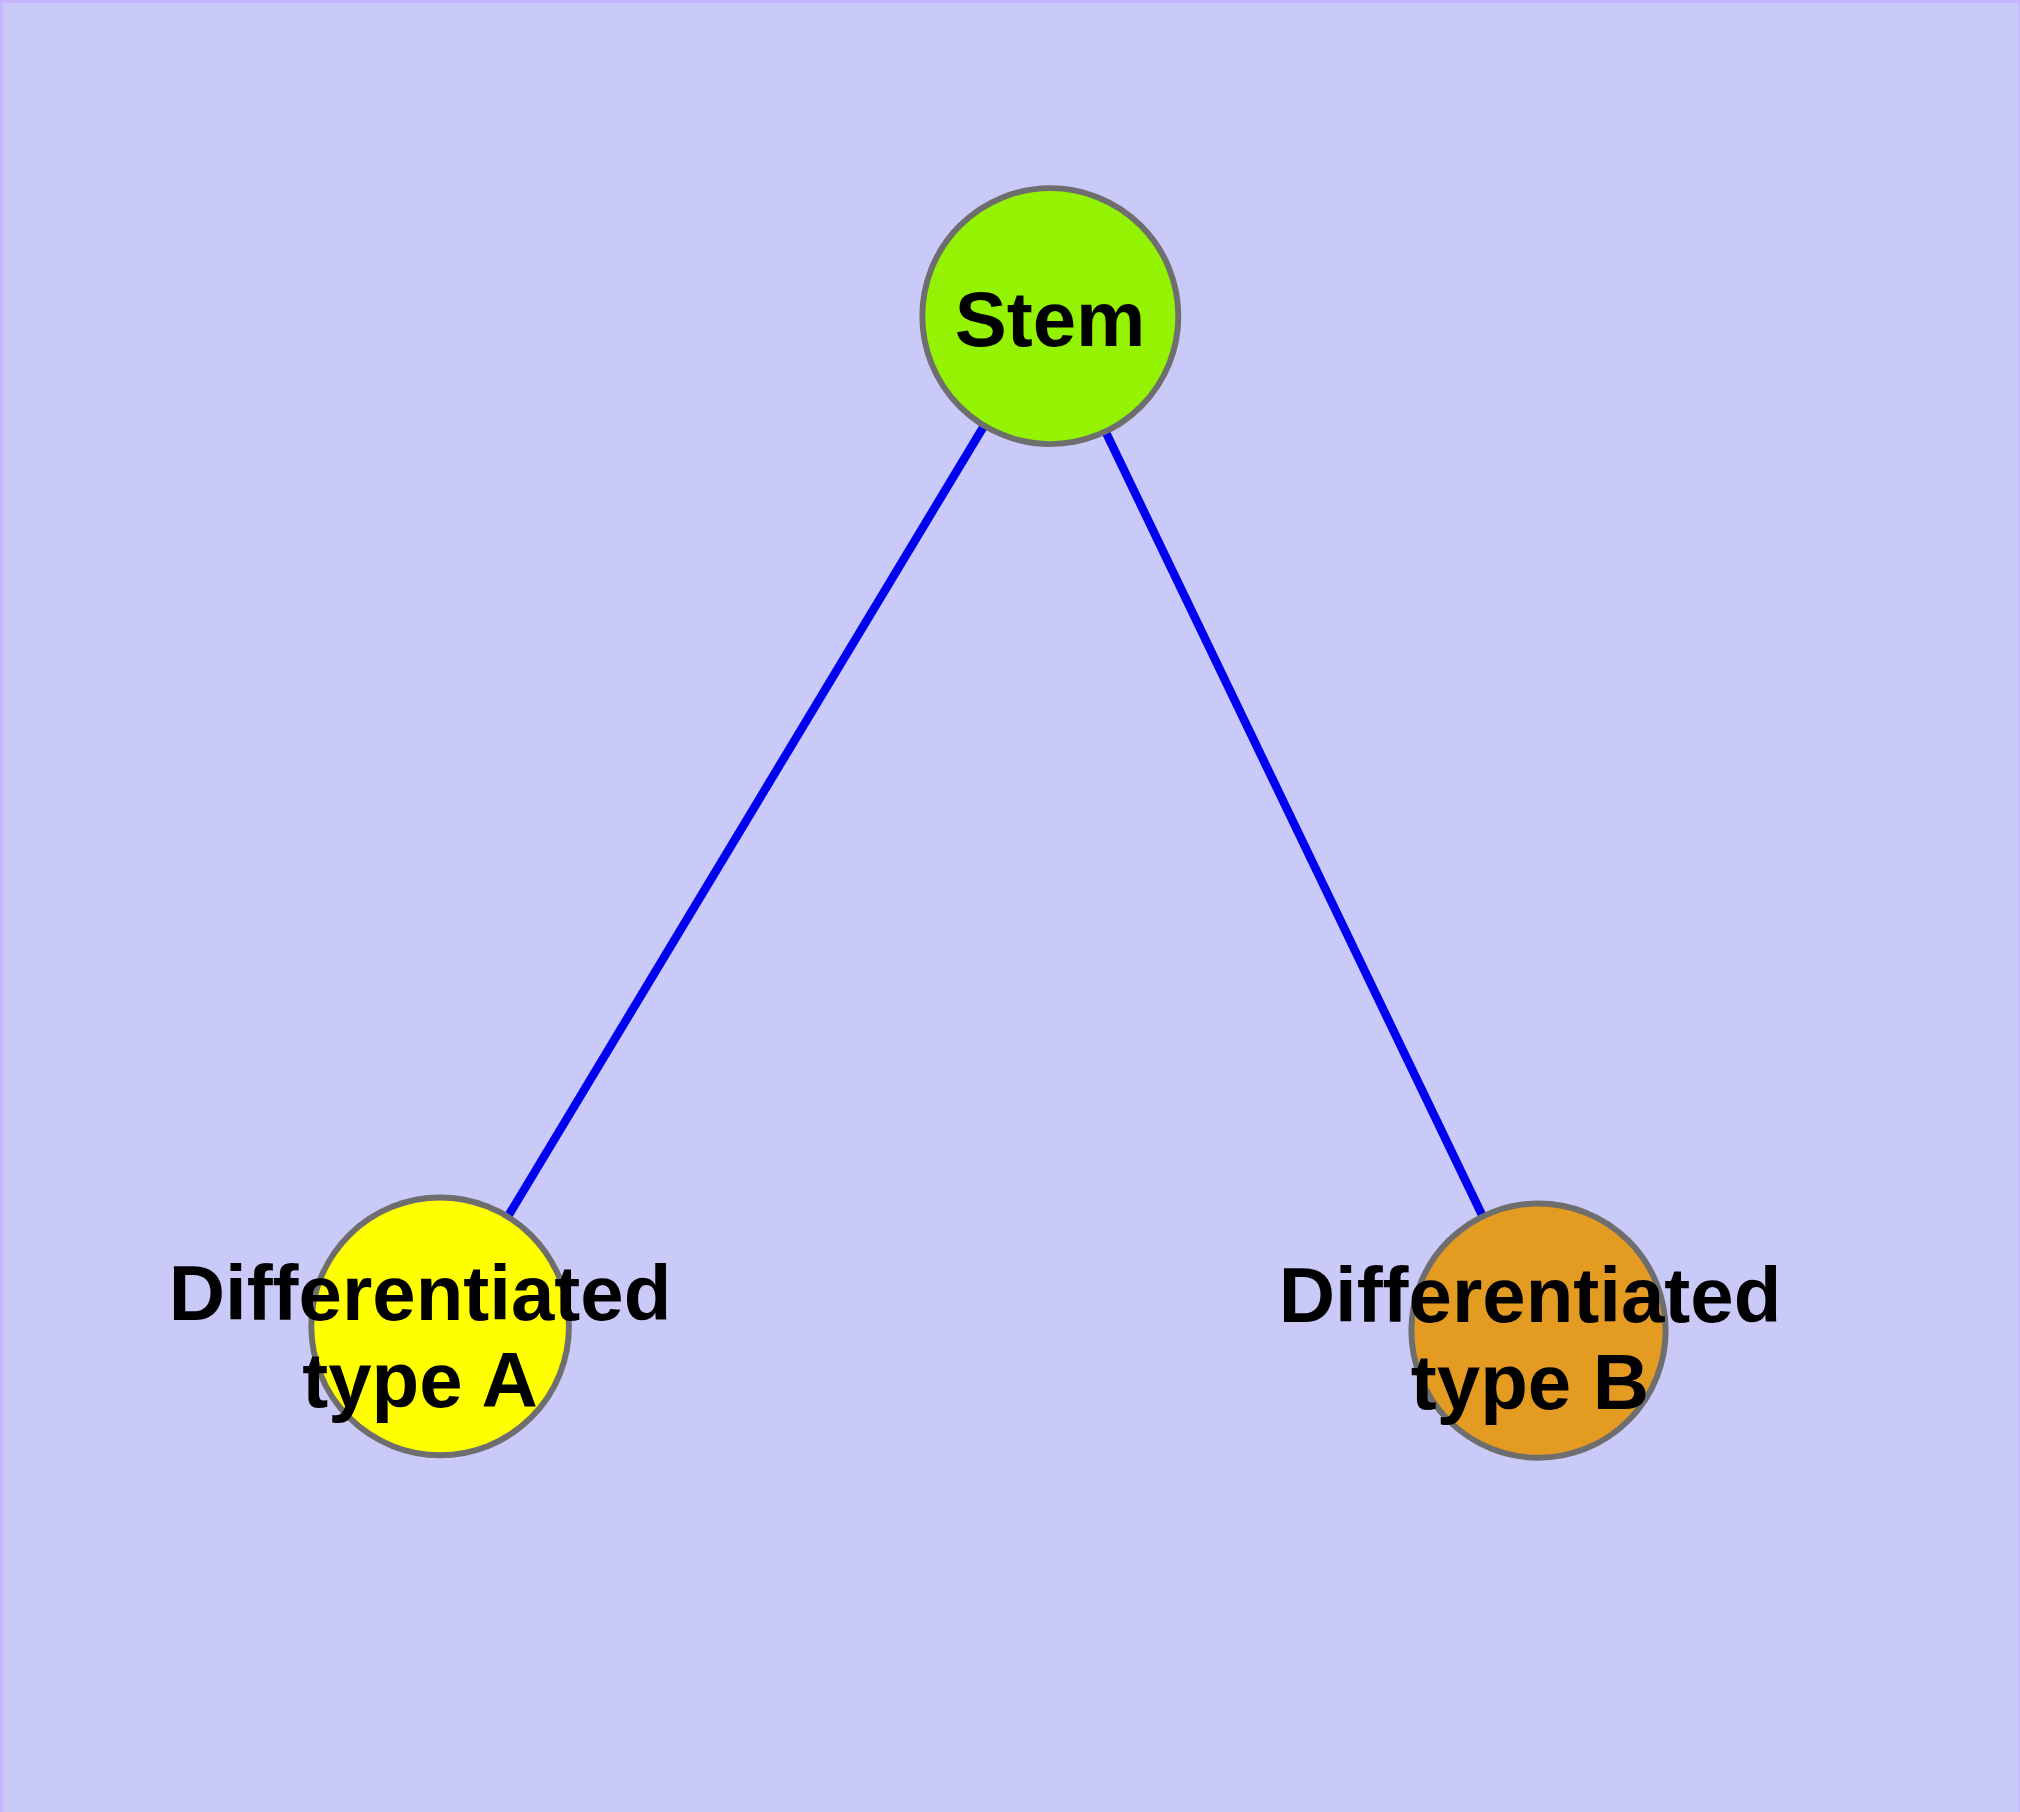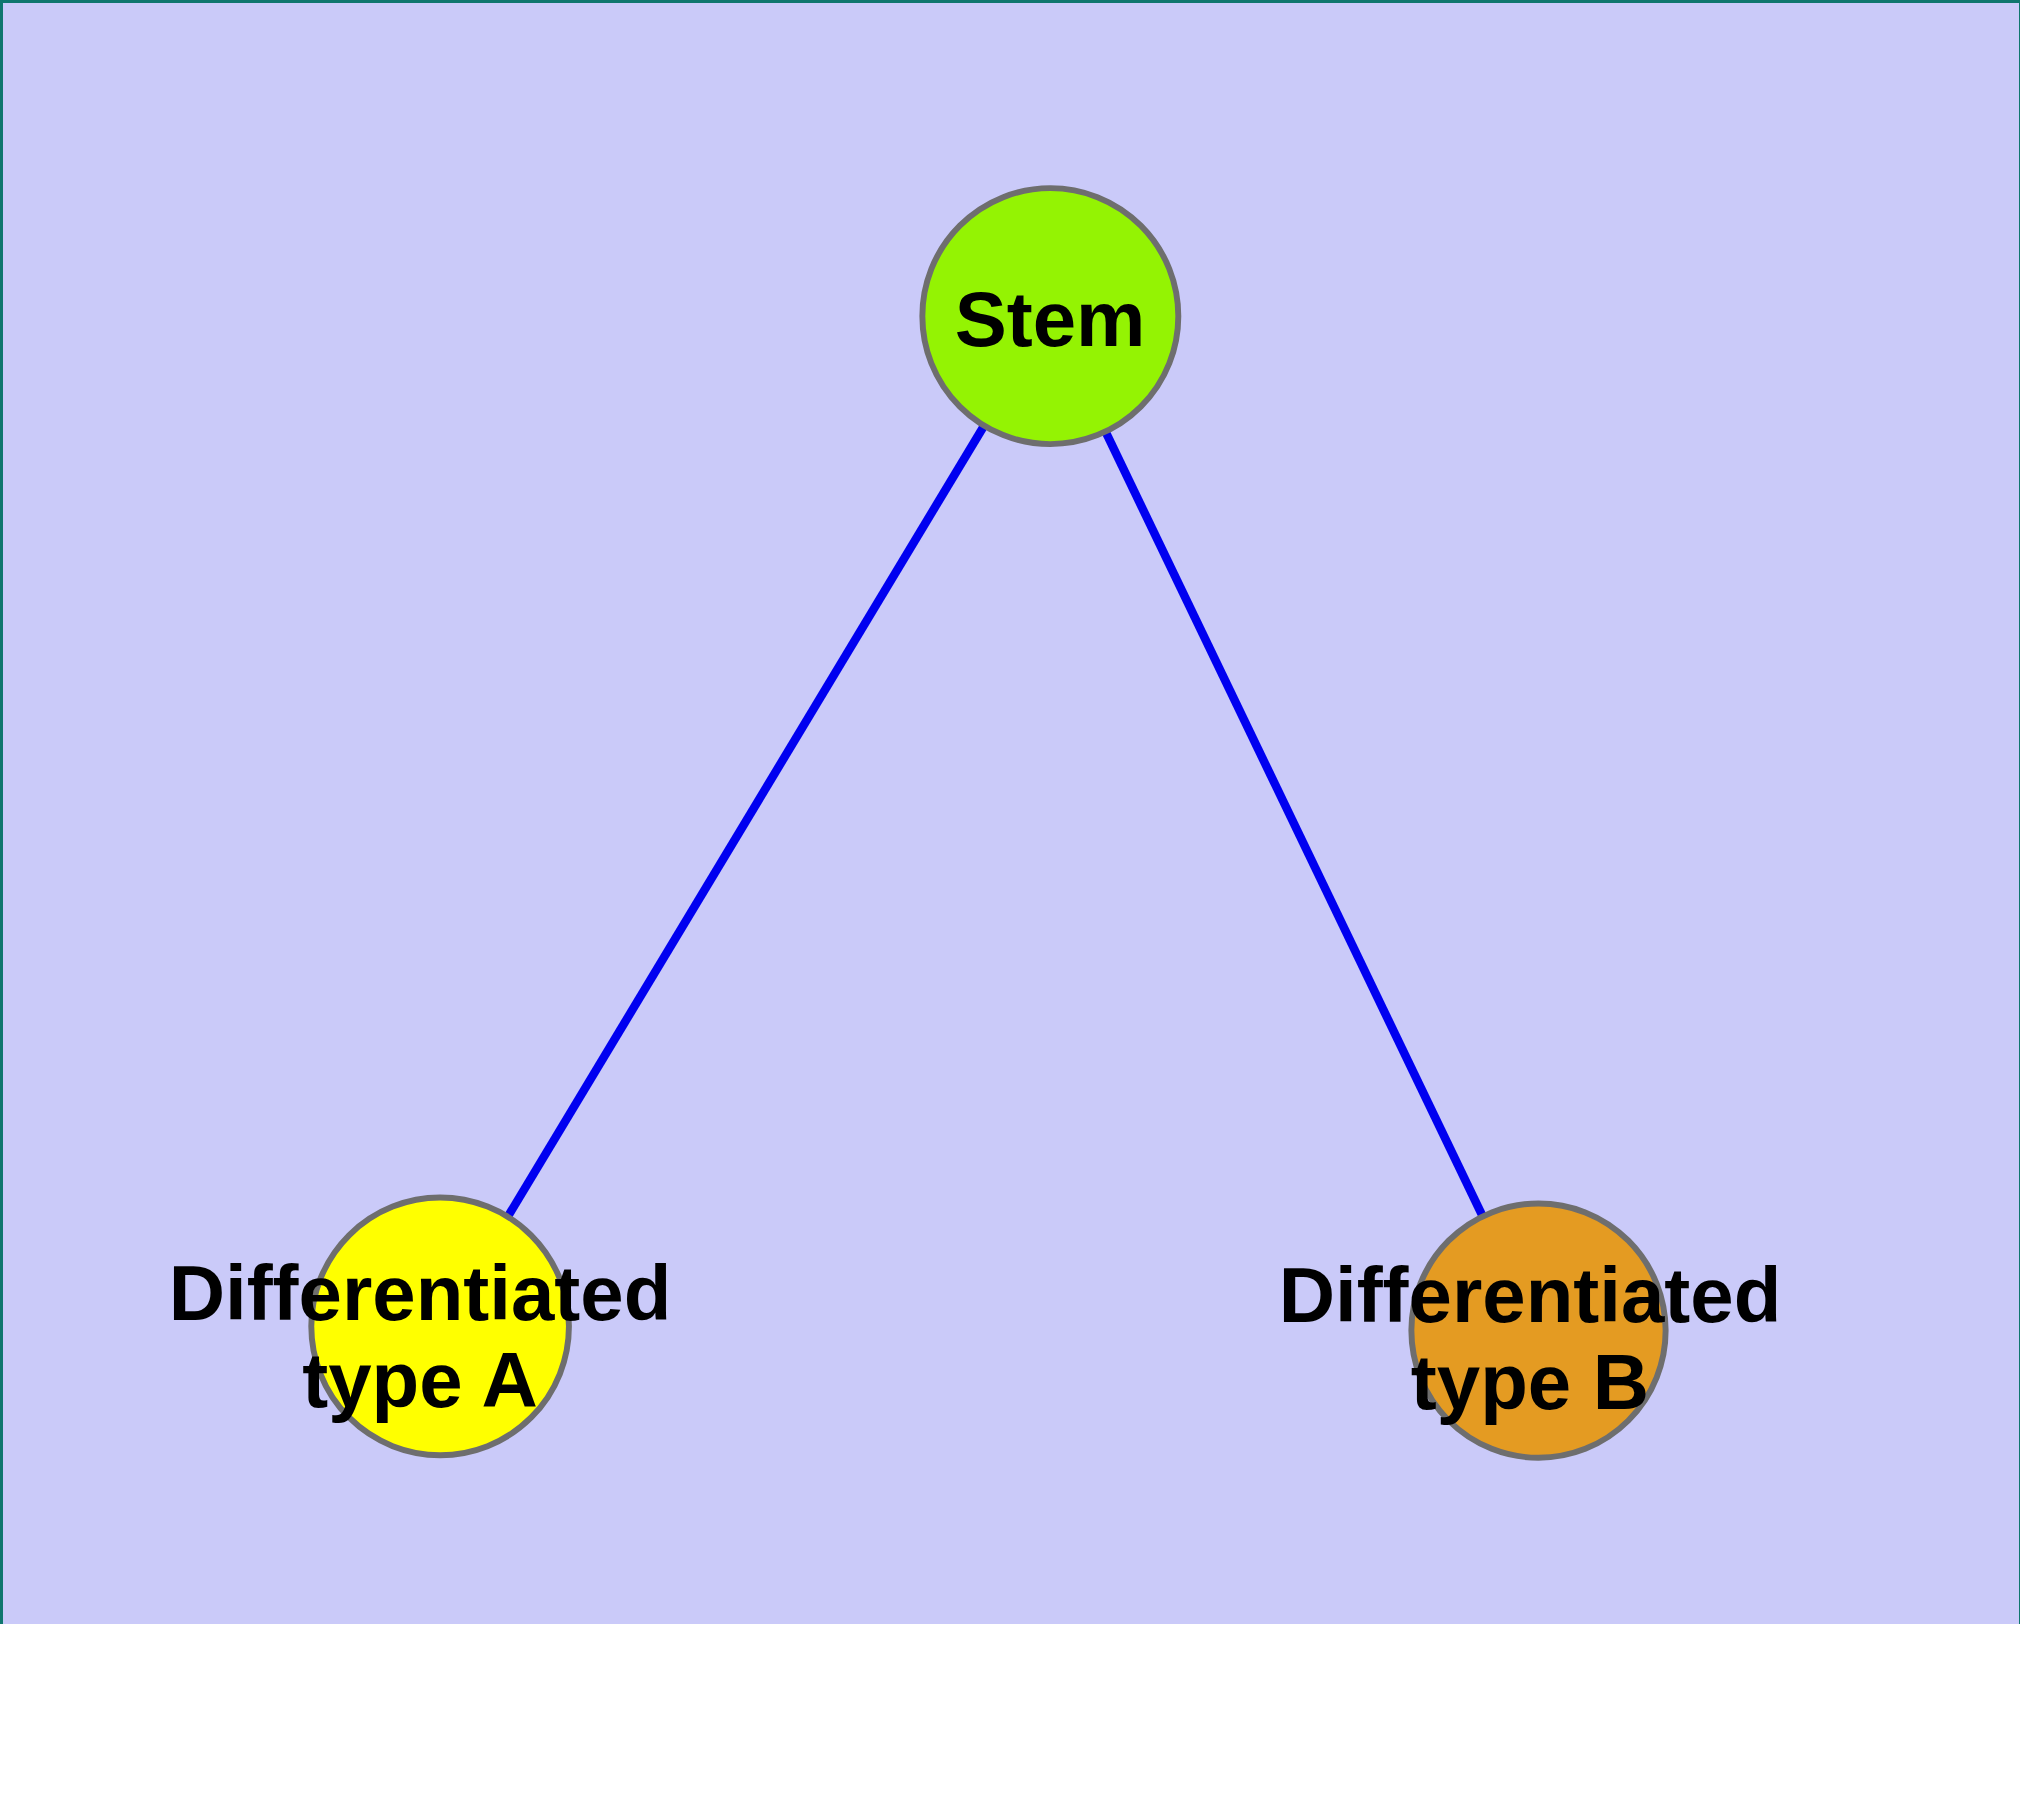--- a/index.html
+++ b/index.html
@@ -4,22 +4,22 @@
 <style>
   html, body {
     margin: 0;
     padding: 0;
     background: #ffffff;
     font-family: "Liberation Sans", sans-serif;
   }
   .stage {
     position: relative;
     width: 2021px;
-    height: 1624px;
-    background: #0f766e;
+    height: 1812px;
+    background: #c4b5fd;
     overflow: hidden;
   }
   
   .canvas {
     position: absolute;
     left: 2.5px;
     top: 3.4px;
     right: 2.5px;
     bottom: 0;
     background: #CACAF9;

